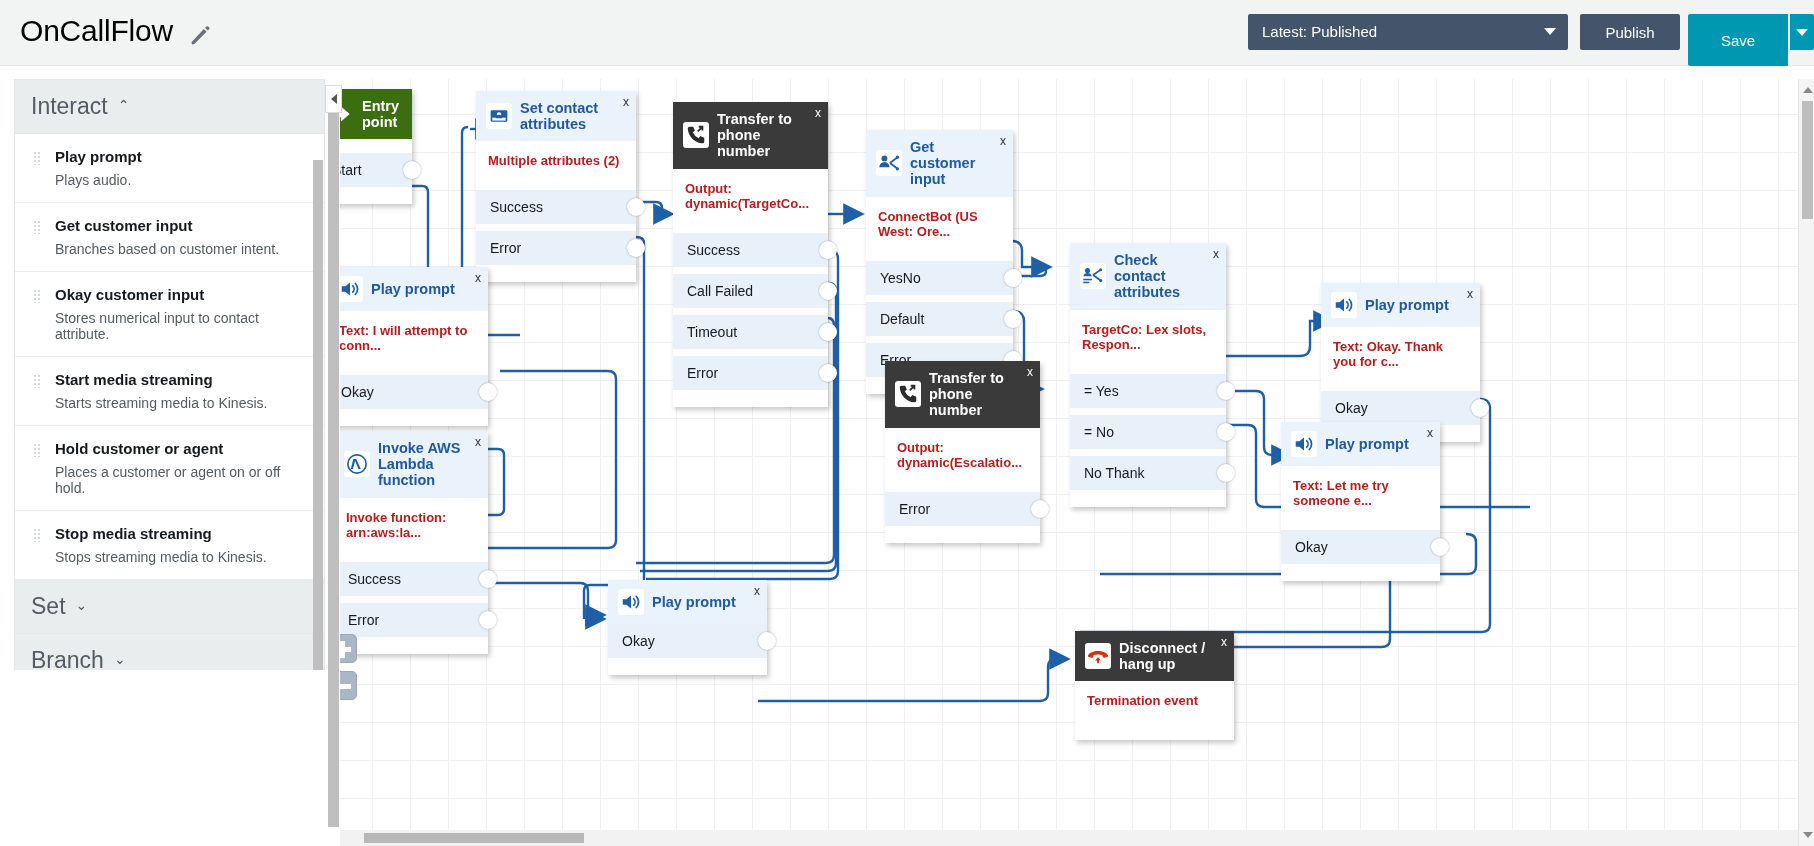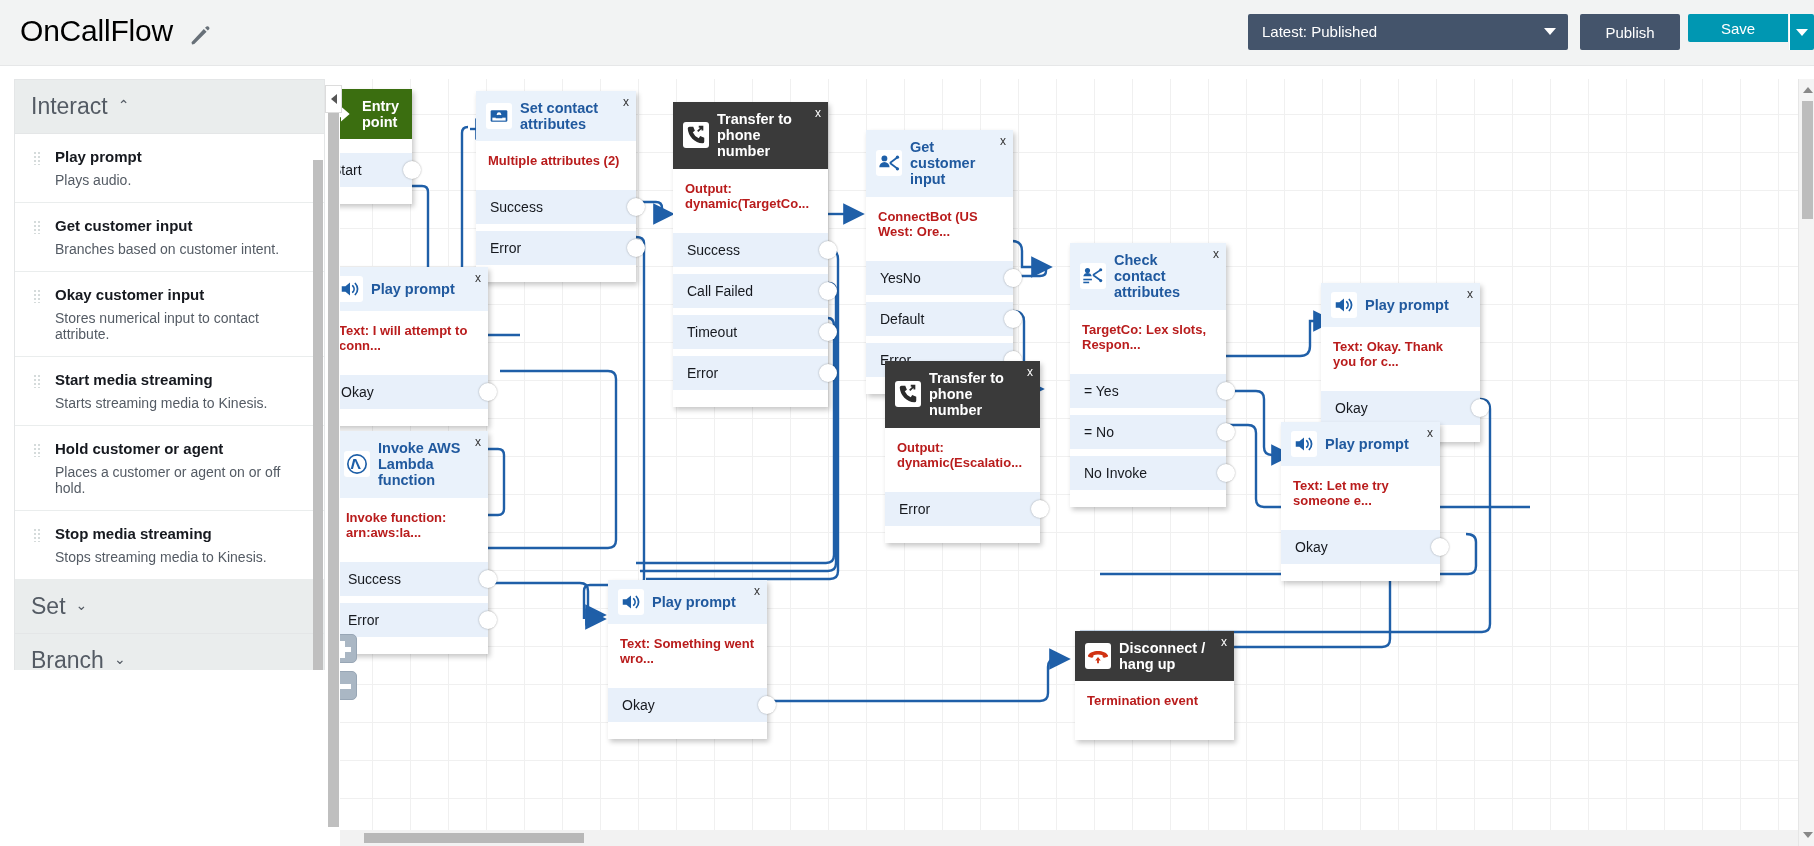--- a/index.html
+++ b/index.html
@@ -44,21 +44,21 @@
   }
   #publish-btn {
     position: absolute; left: 1580px; top: 14px;
     width: 100px; height: 36px;
     background: #44546b; color: #fff; border: none; border-radius: 2px;
     font-size: 15px; cursor: pointer;
     font-family: "Liberation Sans", sans-serif;
   }
   #save-btn {
     position: absolute; left: 1688px; top: 14px;
-    width: 100px; height: 28px;
+    width: 100px; height: 52px;
     background: #0097b2; color: #fff; border: none;
     border-radius: 2px 0 0 2px;
     font-size: 15px; cursor: pointer;
     font-family: "Liberation Sans", sans-serif;
   }
   #save-caret-btn {
     position: absolute; left: 1789px; top: 14px;
     width: 25px; height: 36px;
     background: #0097b2; border: none;
     border-left: 1px solid #ffffff;
@@ -477,21 +477,21 @@
                 <circle cx="20.4" cy="5.2" r="1.7" fill="#1d5fa8"></circle>
                 <circle cx="20.4" cy="17" r="1.7" fill="#1d5fa8"></circle>
               </svg>
             </span>
             <span class="node-title">Check contact attributes</span>
             <span class="node-close">x</span>
           </div>
           <div class="node-sub">TargetCo: Lex slots, Respon...</div>
           <div class="port"><span>= Yes</span><span class="knob"></span></div>
           <div class="port"><span>= No</span><span class="knob"></span></div>
-          <div class="port"><span>No Invoke</span><span class="knob"></span></div>
+          <div class="port"><span>No Thank</span><span class="knob"></span></div>
           <div class="node-footpad"></div>
         </div>
         <div class="node" style="left: -13px; top: 188px; width: 161px;">
           <div class="node-head">
             <span class="node-icon">
               <svg width="22" height="22" viewBox="0 0 24 24">
                 <path d="M3 9h4l5-4v14l-5-4H3z" fill="#1d5fa8"></path>
                 <path d="M15 8.5a5 5 0 0 1 0 7" stroke="#1d5fa8" stroke-width="1.9" fill="none" stroke-linecap="round"></path>
                 <path d="M17.8 6a8.6 8.6 0 0 1 0 12" stroke="#1d5fa8" stroke-width="1.9" fill="none" stroke-linecap="round"></path>
               </svg>
@@ -571,21 +571,20 @@
             <span class="node-icon">
               <svg width="22" height="22" viewBox="0 0 24 24">
                 <path d="M3 9h4l5-4v14l-5-4H3z" fill="#1d5fa8"></path>
                 <path d="M15 8.5a5 5 0 0 1 0 7" stroke="#1d5fa8" stroke-width="1.9" fill="none" stroke-linecap="round"></path>
                 <path d="M17.8 6a8.6 8.6 0 0 1 0 12" stroke="#1d5fa8" stroke-width="1.9" fill="none" stroke-linecap="round"></path>
               </svg>
             </span>
             <span class="node-title">Play prompt</span>
             <span class="node-close">x</span>
           </div>
-          <div class="node-sub">Text: Something went wro...</div>
           <div class="port"><span>Okay</span><span class="knob"></span></div>
           <div class="node-footpad"></div>
         </div>
         <div class="node" style="left: 735px; top: 552px; width: 159px;">
           <div class="node-head dark">
             <span class="node-icon">
               <svg width="22" height="22" viewBox="0 0 24 24">
                 <path d="M12 6.5C7 6.5 2.6 8.4 1.2 11.2c-.5 1 .1 1.8 1 2l3 .6c.9.2 1.6-.4 1.7-1.2l.2-1.5c1.5-.5 3.1-.7 4.9-.7s3.4.2 4.9.7l.2 1.5c.1.8.8 1.4 1.7 1.2l3-.6c.9-.2 1.5-1 1-2C21.4 8.4 17 6.5 12 6.5z" fill="#d13212"></path>
                 <path d="M12 13.2l3 3.6h-2v3h-2v-3H9z" fill="#d13212"></path>
               </svg>

